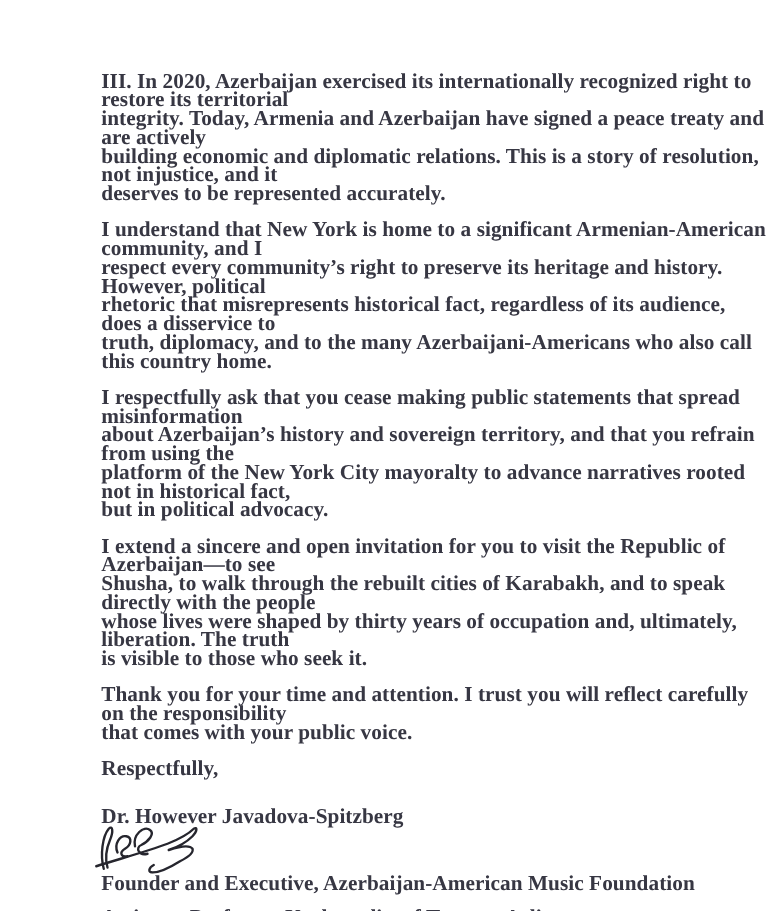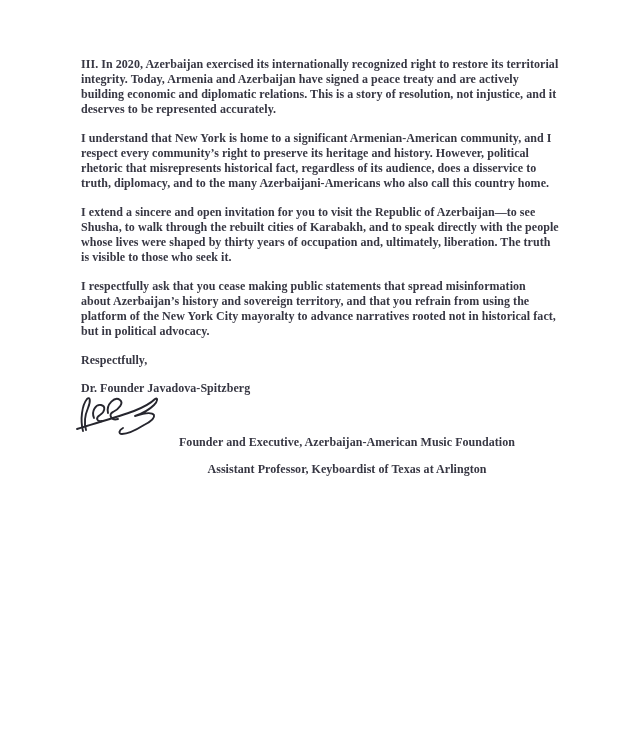--- a/index.html
+++ b/index.html
@@ -15,74 +15,76 @@
     font-family: "Liberation Serif", serif;
   }
   .page {
     position: absolute;
     left: 81px;
     top: 57px;
     width: 532px;
   }
   .para {
     margin: 0 0 14px 0;
-    font-size: 12px;
+    font-size: 17px;
     line-height: 15px;
     font-weight: 600;
     color: #3737433;
     color: #373743;
     white-space: pre-line;
     letter-spacing: 0.05px;
   }
-  .closing { margin-bottom: 13px; }
+  .closing { margin-bottom: 23px; }
   .signatory-name { margin-bottom: 0; }
   .signature-wrap {
     margin: -3px 0 0 -7px;
     width: 90px;
     height: 42px;
   }
   .signature-wrap svg {
     display: block;
     width: 90px;
     height: 42px;
   }
   .sig-stroke {
     fill: none;
     stroke: #26262e;
     stroke-width: 1.9;
     stroke-linecap: round;
     stroke-linejoin: round;
   }
-  .title-line { margin-bottom: 12px; text-align: center; }
+  .title-line { margin-bottom: 12px; }
 </style>
 </head>
 <body>
 
 <main class="page">
 
   <p class="para">III. In 2020, Azerbaijan exercised its internationally recognized right to restore its territorial
 integrity. Today, Armenia and Azerbaijan have signed a peace treaty and are actively
 building economic and diplomatic relations. This is a story of resolution, not injustice, and it
 deserves to be represented accurately.</p>
   <p class="para">I understand that New York is home to a significant Armenian-American community, and I
 respect every community’s right to preserve its heritage and history. However, political
 rhetoric that misrepresents historical fact, regardless of its audience, does a disservice to
 truth, diplomacy, and to the many Azerbaijani-Americans who also call this country home.</p>
+  <p class="para">I respectfully ask that you cease making public statements that spread misinformation
+about Azerbaijan’s history and sovereign territory, and that you refrain from using the
+platform of the New York City mayoralty to advance narratives rooted not in historical fact,
+but in political advocacy.</p>
   <p class="para">I extend a sincere and open invitation for you to visit the Republic of Azerbaijan—to see
 Shusha, to walk through the rebuilt cities of Karabakh, and to speak directly with the people
 whose lives were shaped by thirty years of occupation and, ultimately, liberation. The truth
 is visible to those who seek it.</p>
-  <p class="para">I respectfully ask that you cease making public statements that spread misinformation
-about Azerbaijan’s history and sovereign territory, and that you refrain from using the
-platform of the New York City mayoralty to advance narratives rooted not in historical fact,
-but in political advocacy.</p>
+  <p class="para">Thank you for your time and attention. I trust you will reflect carefully on the responsibility
+that comes with your public voice.</p>
 
   <p class="para closing">Respectfully,</p>
 
-  <p class="para signatory-name">Dr. Founder Javadova-Spitzberg</p>
+  <p class="para signatory-name">Dr. However Javadova-Spitzberg</p>
 
   <div class="signature-wrap">
     <svg viewBox="0 0 90 42" aria-hidden="true">
       <path class="sig-stroke" d="M9,38 C6,27 8,12 13,6 C16,3 17,8 14,15 C11,22 10,30 12,37"></path>
       <path class="sig-stroke" d="M20,25 C17,18 22,11 27,12 C32,13 31,19 26,22 C21,25 23,29 28,28"></path>
       <path class="sig-stroke" d="M34,20 C32,11 41,3 46,7 C50,10 45,16 39,19 C34,21 37,28 44,26"></path>
       <path class="sig-stroke" d="M3,36 C22,30 44,24 60,18 C70,14 78,9 81,6 C84,4 84,8 80,12 C75,17 67,21 61,23 C70,20 78,19 80,22 C81,25 76,29 70,32 C62,37 53,41 48,41 C44,41 45,37 49,35"></path>
     </svg>
   </div>
 

